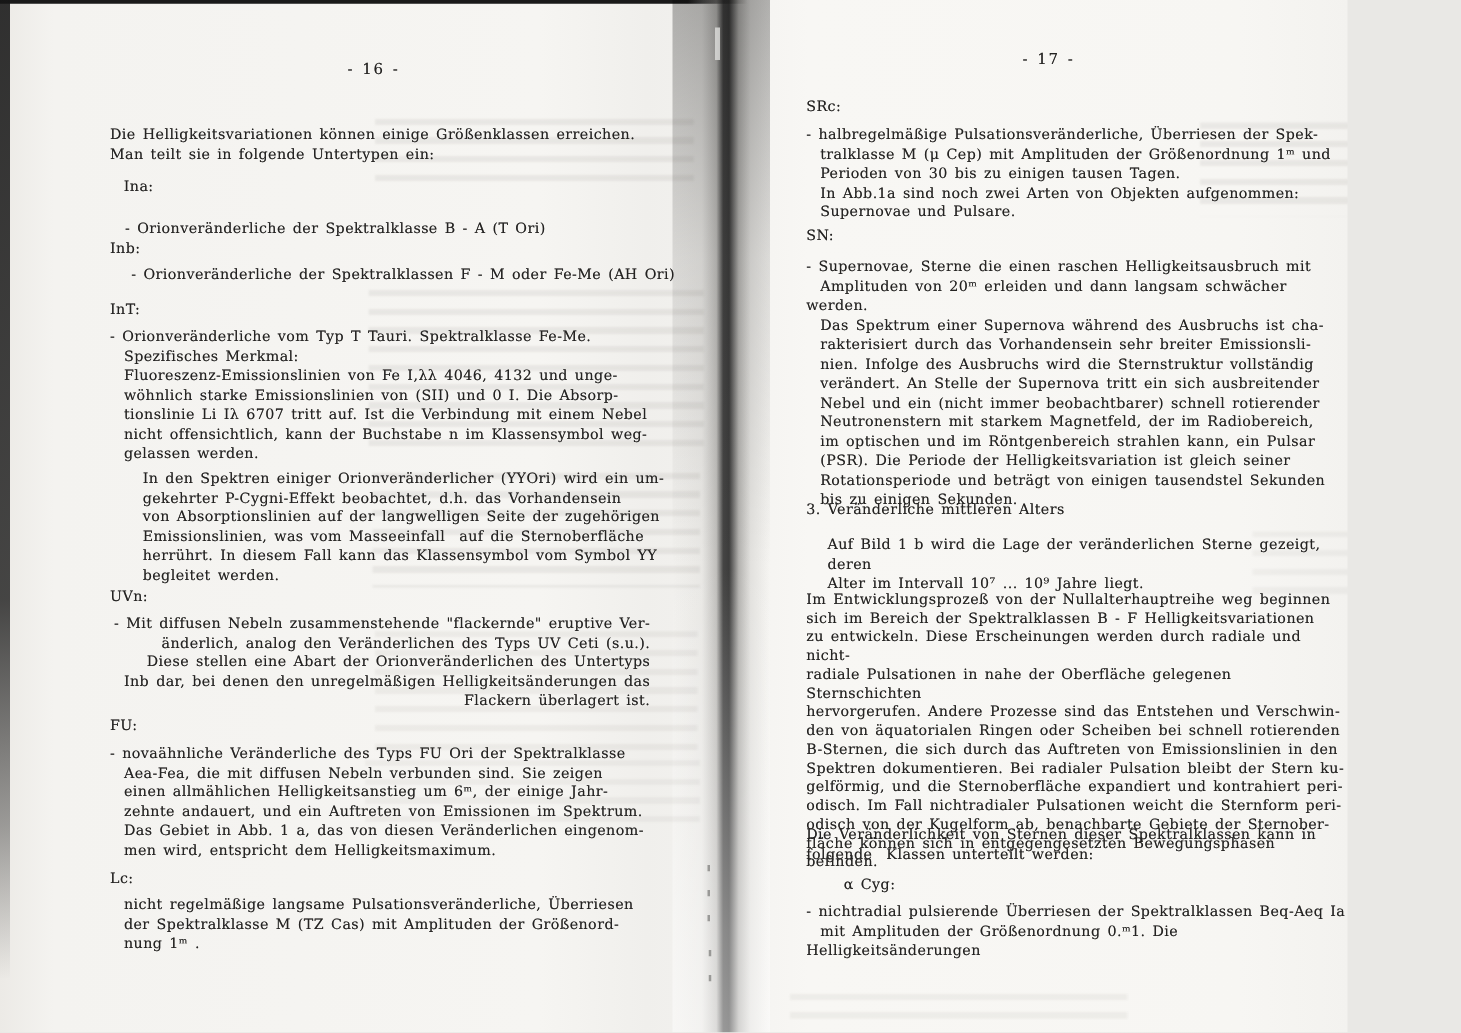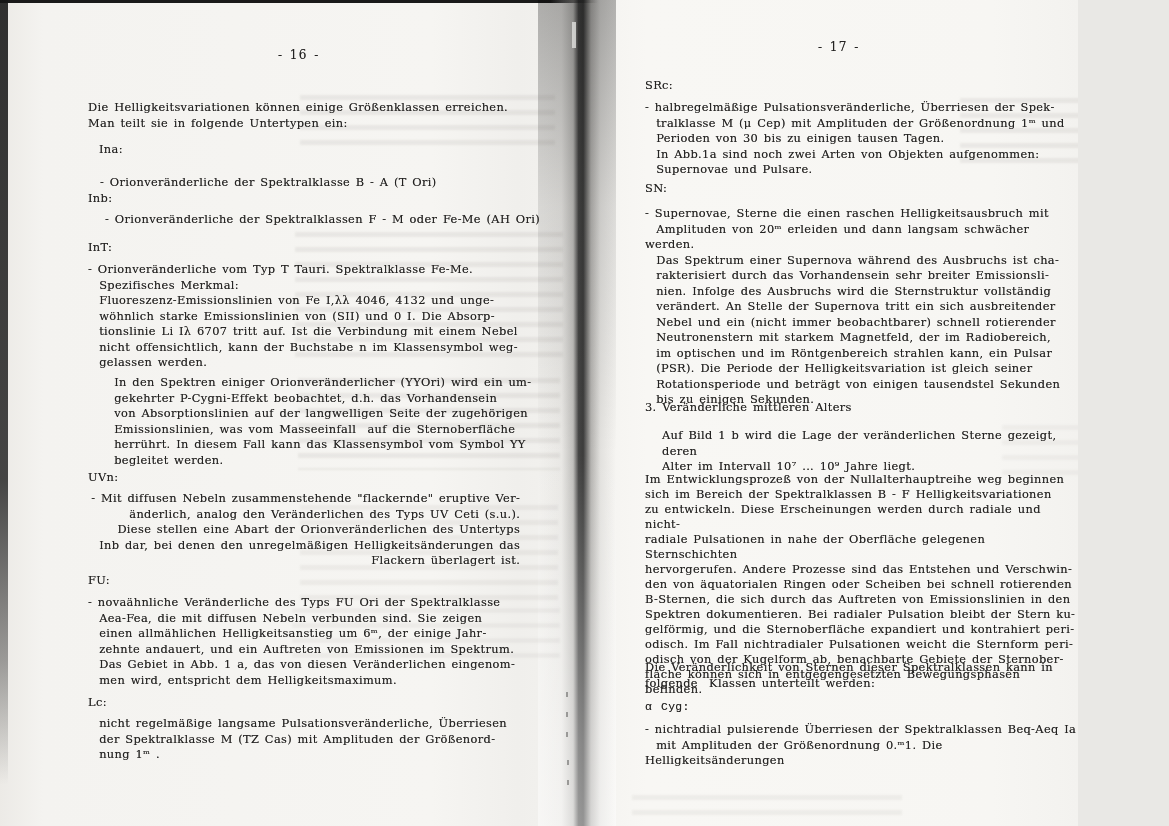--- a/index.html
+++ b/index.html
@@ -152,18 +152,18 @@
 den von äquatorialen Ringen oder Scheiben bei schnell rotierenden
 B-Sternen, die sich durch das Auftreten von Emissionslinien in den
 Spektren dokumentieren. Bei radialer Pulsation bleibt der Stern ku-
 gelförmig, und die Sternoberfläche expandiert und kontrahiert peri-
 odisch. Im Fall nichtradialer Pulsationen weicht die Sternform peri-
 odisch von der Kugelform ab, benachbarte Gebiete der Sternober-
 fläche können sich in entgegengesetzten Bewegungsphasen befinden.</div>
     <div class="tb" style="left:645px;top:660px;">Die Veränderlichkeit von Sternen dieser Spektralklassen kann in
 folgende  Klassen unterteilt werden:</div>
 
-    <div class="tb" style="left:645px;top:700px;font-family:Liberation Mono, monospace;">α Cyg:</div>
+    <div class="tb" style="left:675px;top:700px;">α Cyg:</div>
     <div class="tb" style="left:645px;top:722px;">- nichtradial pulsierende Überriesen der Spektralklassen Beq-Aeq Ia
   mit Amplituden der Größenordnung 0.ᵐ1. Die Helligkeitsänderungen</div>
   </div>
 
 </div>
 
 </body></html>

